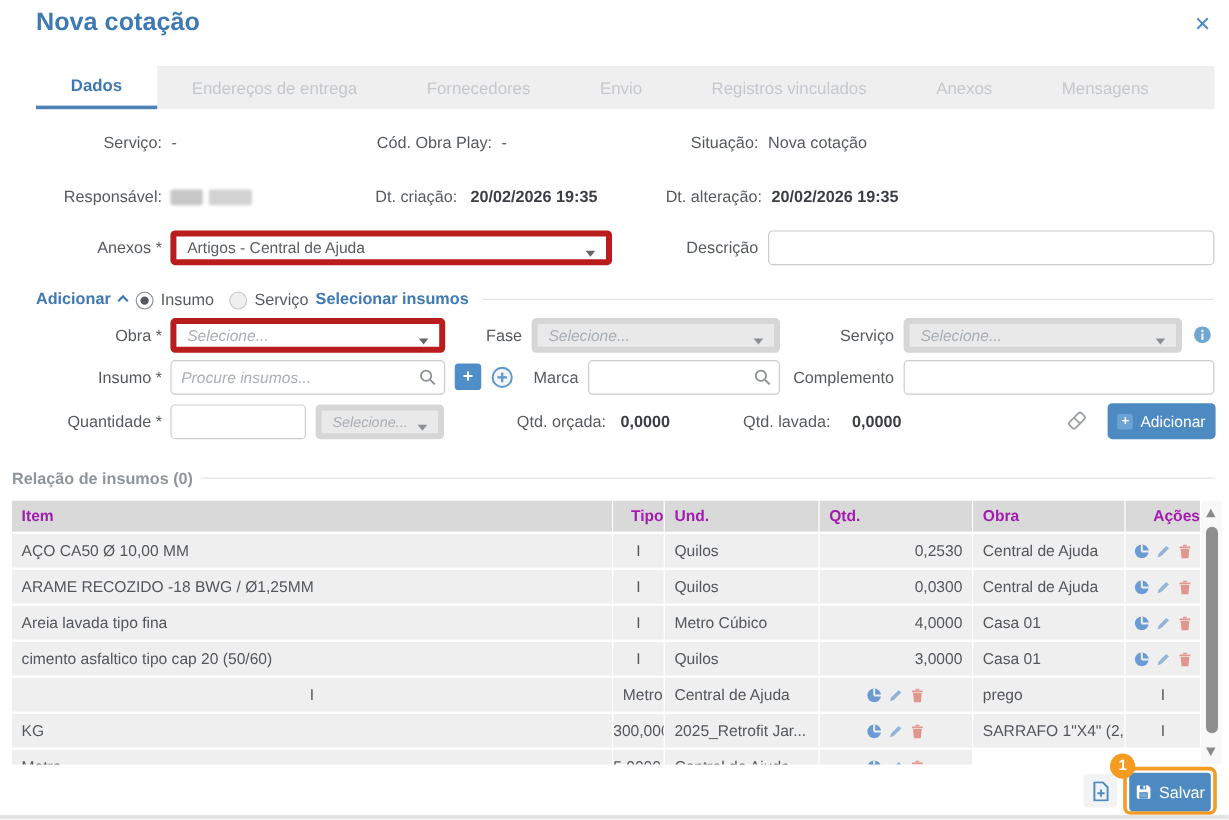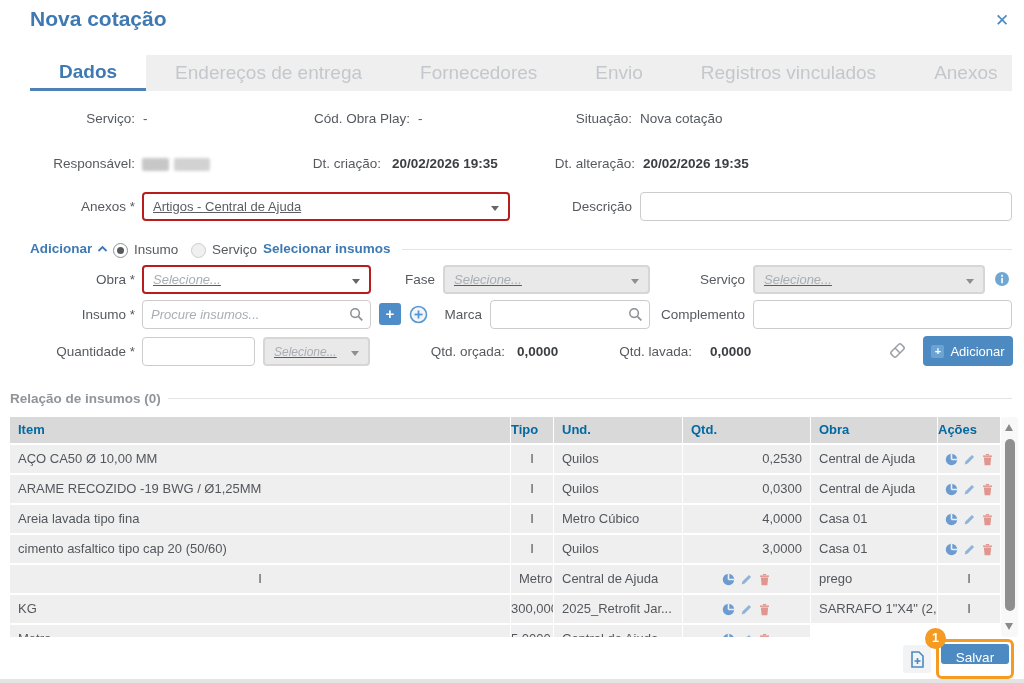--- a/index.html
+++ b/index.html
@@ -3,32 +3,32 @@
 <meta charset="utf-8">
 <style>
   * { margin:0; padding:0; box-sizing:border-box; }
   html,body { width:1024px; height:683px; background:#fff; font-family:"Liberation Sans",sans-serif; overflow:hidden; }
   .stage { position:relative; width:1024px; height:683px; background:#fff; }
 
   .title { position:absolute; left:30px; top:7px; font-size:21px; font-weight:bold; color:#3e79b4; }
   .close { position:absolute; left:995px; top:10px; font-size:17px; color:#4d8ac2; cursor:pointer; }
 
   .tabbar { position:absolute; left:30px; top:55px; width:982px; height:36px; background:#efefef; display:flex; }
-  .tab { padding:0 29px; line-height:36px; font-size:19px; color:#c4c8cc; white-space:nowrap; }
+  .tab { padding:0 29px; line-height:36px; font-size:14px; color:#c4c8cc; white-space:nowrap; }
   .tab.active { background:#fff; color:#3e79b4; font-weight:600; border-bottom:3px solid #4e81b5; line-height:33px; }
 
   .lbl { position:absolute; font-size:13.5px; color:#565a5f; text-align:right; }
   .val { position:absolute; font-size:13.5px; color:#565a5f; }
   .val.b { font-weight:bold; color:#3b3e42; }
 
   .blurwrap { position:absolute; left:142px; top:158px; display:flex; gap:5px; filter:blur(1.4px); }
   .blur1 { width:27px; height:13px; background:#c7c7c7; border-radius:2px; }
   .blur2 { width:36px; height:13px; background:#d2d2d2; border-radius:2px; }
 
-  .sel { position:absolute; height:29px; border:2px solid #b91c1c; border-radius:4px; background:#fff; display:flex; align-items:center; padding:0 24px 0 9px; font-size:13px; color:#5a5e63;text-decoration:underline; }
+  .sel { position:absolute; height:29px; border:5px solid #b91c1c; border-radius:4px; background:#fff; display:flex; align-items:center; padding:0 24px 0 9px; font-size:13px; color:#5a5e63; }
   .sel .ph { font-style:italic; color:#a9aeb4; }
   .sel.dis { background:#e9e9e9; border-color:#d6d6d6; }
   .chev { position:absolute; right:9px; top:12px; width:0; height:0; border-left:4px solid transparent; border-right:4px solid transparent; border-top:5px solid #666; }
   .sel.dis .chev { border-top-color:#8a8f94; }
 
   .inp { position:absolute; height:29px; border:1px solid #ccc; border-radius:4px; background:#fff; font-family:"Liberation Sans",sans-serif; font-size:13px; color:#444; padding:0 8px; outline:none; }
   input::placeholder { font-style:italic; color:#a9aeb4; }
   .searchwrap { position:absolute; height:29px; }
   .searchwrap input { width:100%; height:29px; border:1px solid #ccc; border-radius:4px; font-family:"Liberation Sans",sans-serif; font-size:13px; color:#444; padding:0 28px 0 8px; outline:none; }
   .searchwrap svg { position:absolute; right:7px; top:7px; }
@@ -41,35 +41,35 @@
   .hline { position:absolute; height:1px; background:#e4e4e4; }
 
   .sqplus { position:absolute; width:22px; height:22px; background:#4e8dc7; border-radius:3px; color:#fff; font-size:15px; font-weight:bold; text-align:center; line-height:21px; cursor:pointer; }
 
   .btn-add { position:absolute; left:923px; top:336px; width:90px; height:30px; background:#4d8ac2; border-radius:4px; color:#fff; font-size:13px; display:flex; align-items:center; justify-content:center; gap:6px; cursor:pointer; }
   .plusbox { width:13px; height:13px; background:#6ba3d4; border-radius:2px; color:#fff; font-size:11px; line-height:13px; text-align:center; font-weight:bold; }
 
   .sectitle { position:absolute; left:10px; top:391px; font-size:13.5px; font-weight:bold; color:#90959a; }
 
   .grid { position:absolute; left:10px; top:417px; width:990px; height:220px; overflow:hidden; display:grid; grid-template-columns:500px 42px 128px 127px 126px 62px; grid-template-rows:26px; grid-auto-rows:28px; gap:2px 1px; background:#fff; }
-  .hc { background:#d9d9d9; font-size:13px; font-weight:bold; color:#0369a1; line-height:26px; padding-left:8px; }
-  .hc.c { text-align:left; padding-left:0; }
+  .hc { background:#d9d9d9; font-size:13px; font-weight:bold; color:#a21caf; line-height:26px; padding-left:8px; }
+  .hc.c { text-align:right; padding-left:0; }
   .cell { background:#efefef; font-size:13px; color:#53575c; line-height:28px; padding-left:8px; white-space:nowrap; overflow:hidden; }
   .cell.c { text-align:center; padding-left:0; }
   .cell.r { text-align:right; padding-right:8px; padding-left:0; }
   .cell.act { display:flex; align-items:center; justify-content:center; gap:5px; padding-left:0; }
 
   .sbar { position:absolute; left:1001px; top:417px; width:17px; height:220px; background:#f8f8f8; border-radius:3px; }
   .sb-up { position:absolute; left:4px; top:7px; width:0; height:0; border-left:4.5px solid transparent; border-right:4.5px solid transparent; border-bottom:7px solid #8a8a8a; }
   .sb-dn { position:absolute; left:4px; bottom:7px; width:0; height:0; border-left:4.5px solid transparent; border-right:4.5px solid transparent; border-top:7px solid #8a8a8a; }
   .sb-th { position:absolute; left:3.5px; top:22px; width:10px; height:172px; background:#8f8f8f; border-radius:5px; }
 
   .docbtn { position:absolute; left:903px; top:645px; width:28px; height:28px; background:#f1f3f4; border-radius:3px; display:flex; align-items:center; justify-content:center; cursor:pointer; }
   .hlbox { position:absolute; left:936px; top:639px; width:78px; height:40px; border:3px solid #f59b22; border-radius:6px; }
-  .btn-save { position:absolute; left:941px; top:644px; width:68px; height:20px; background:#4d8ac2; border-radius:3px; color:#fff; font-size:13.5px; display:flex; align-items:center; justify-content:center; gap:6px; cursor:pointer;flex-direction:column; }
+  .btn-save { position:absolute; left:941px; top:644px; width:68px; height:32px; background:#4d8ac2; border-radius:3px; color:#fff; font-size:13.5px; display:flex; align-items:center; justify-content:center; gap:6px; cursor:pointer; }
   .badge { position:absolute; left:925px; top:628px; width:21px; height:21px; background:#f59b22; border-radius:50%; color:#fff; font-size:12.5px; font-weight:bold; text-align:center; line-height:21px; }
   .bottomstrip { position:absolute; left:0; bottom:0; width:1024px; height:4px; background:#e4e4e4; }
 
   .infoicon { position:absolute; left:994px; top:271px; }
 </style>
 </head>
 <body>
 
 <div class="stage">
 
@@ -219,21 +219,21 @@
       <svg width="13" height="13" viewBox="0 0 16 16">
           <path d="M2 14 L3.2 10.2 L11 2.4 L13.6 5 L5.8 12.8 Z" fill="#8fb3d9"></path>
         </svg>
       <svg width="13" height="13" viewBox="0 0 16 16">
           <path d="M3.5 5.5 h9 l-1 9.5 h-7 Z" fill="#e0958e"></path>
           <rect x="2.5" y="3" width="11" height="1.8" fill="#e0958e"></rect>
           <rect x="6" y="1.2" width="4" height="1.6" fill="#e0958e"></rect>
         </svg>
     </div>
 
-    <div class="cell">ARAME RECOZIDO -19 BWG / Ø1,25MM</div>
+    <div class="cell">ARAME RECOZIDO -18 BWG / Ø1,25MM</div>
     <div class="cell c">I</div>
     <div class="cell">Quilos</div>
     <div class="cell r">0,0300</div>
     <div class="cell">Central de Ajuda</div>
     <div class="cell act">
       <svg width="13" height="13" viewBox="0 0 16 16">
           <circle cx="8" cy="8" r="7" fill="#6b9bd2"></circle>
           <path d="M8 8 L8 1 M8 8 L15 8" stroke="#efefef" stroke-width="2" fill="none"></path>
         </svg>
       <svg width="13" height="13" viewBox="0 0 16 16">

